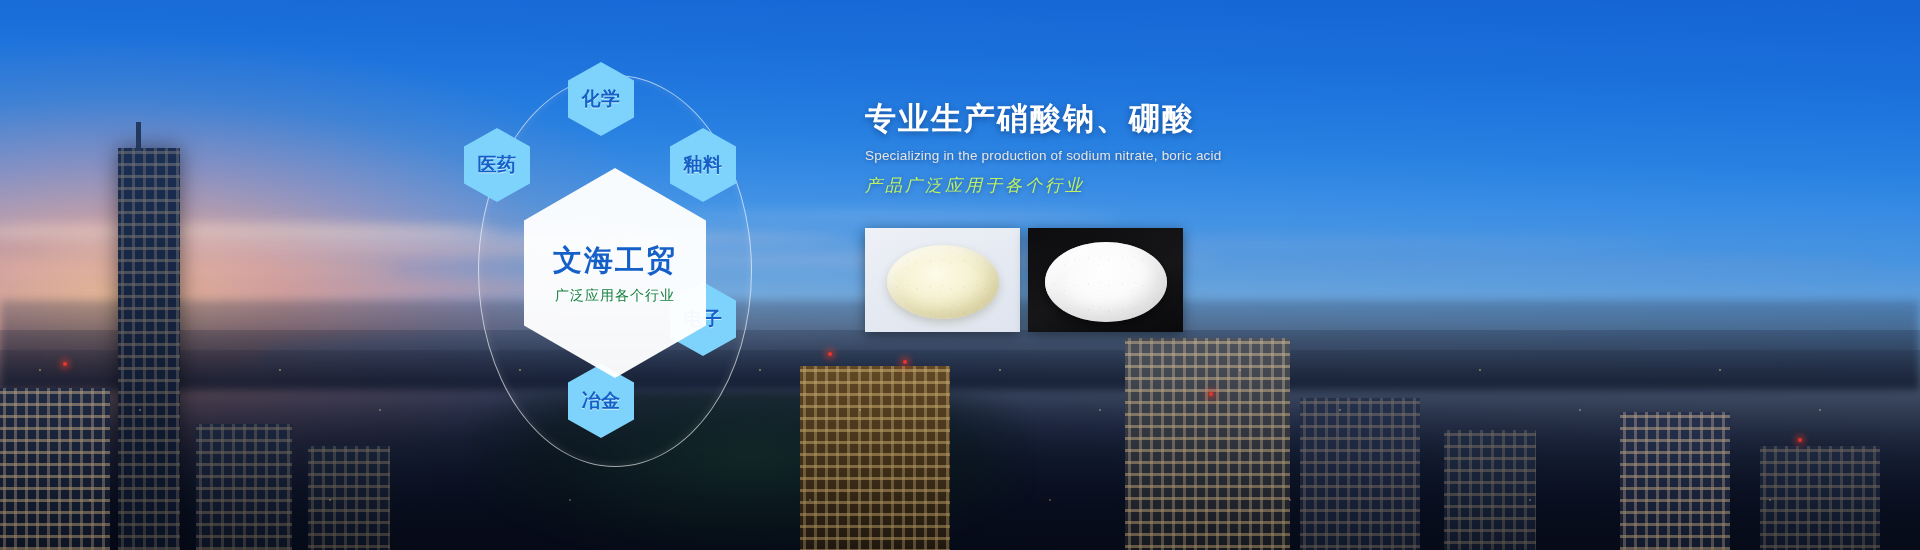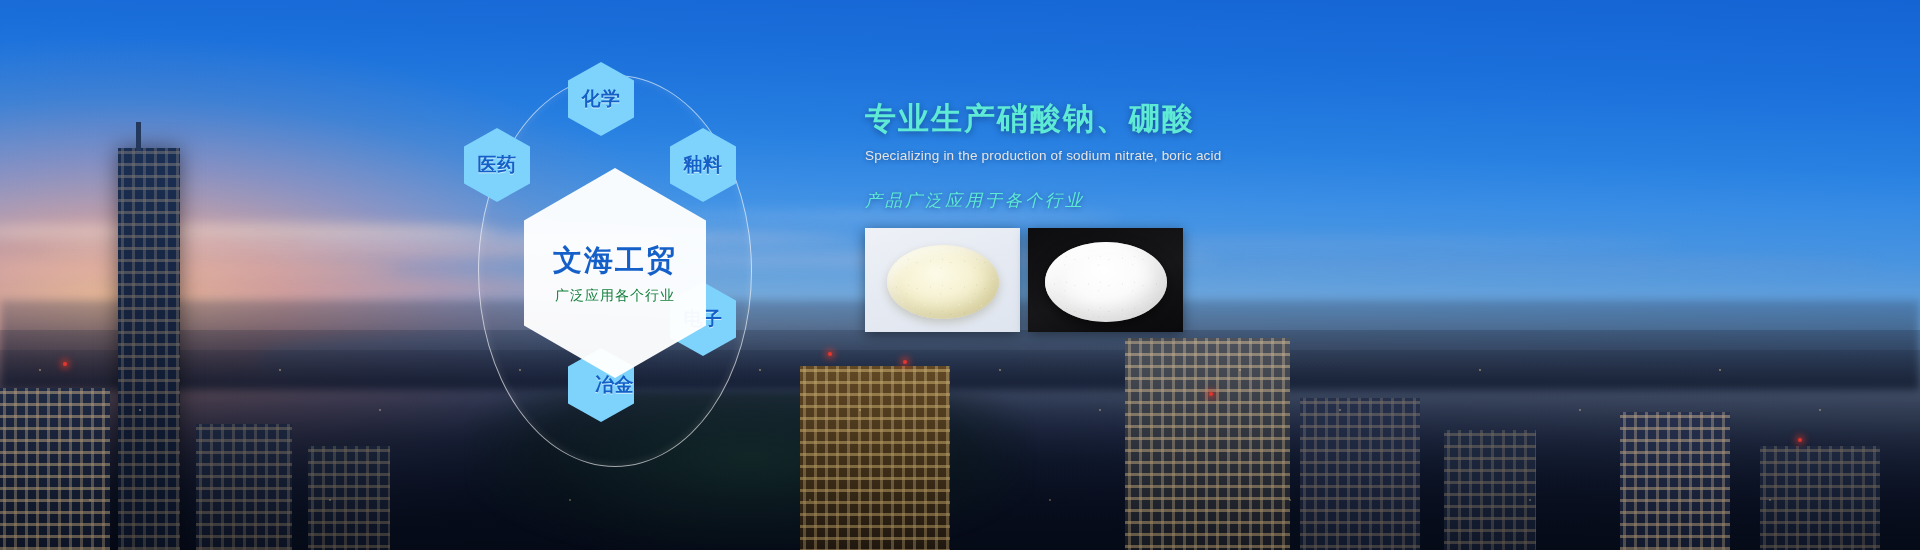--- a/index.html
+++ b/index.html
@@ -159,36 +159,36 @@
     flex-direction:column;gap:6px;
     background:rgba(255,255,255,.96);
     box-shadow:0 4px 22px rgba(8,30,70,.35);
   }
   .hex-center .title{font-size:29px;color:#1560c8;font-weight:bold;letter-spacing:2px;}
   .hex-center .sub{font-size:14px;color:#15803d;font-weight:normal;letter-spacing:1px;text-shadow:none;}
 
   .h-hx  {left:138px;top:42px;}    
   .h-yl  {left:240px;top:108px;}   
   .h-dz  {left:240px;top:262px;}   
-  .h-yj  {left:138px;top:328px;justify-content:flex-end;}   
+  .h-yj  {left:138px;top:344px;}   
   .h-bl  {left:34px; top:262px;}   
   .h-yy  {left:34px; top:108px;}   
 
   
   .copy{position:absolute;left:865px;top:100px;width:640px;}
   .copy .cn-head{
-    font-size:31px;font-weight:bold;color:#5eead4;letter-spacing:2px;line-height:1.25;
+    font-size:31px;font-weight:bold;color:#ffffff;letter-spacing:2px;line-height:1.25;
     text-shadow:0 2px 6px rgba(8,30,80,.45);
   }
   .copy .en-sub{
     margin-top:9px;font-size:13.5px;color:#e5e5e5;letter-spacing:.2px;
     text-shadow:0 1px 4px rgba(8,30,80,.45);
   }
   .copy .cn-tag{
-    margin-top:26px;font-size:17px;color:#5eead4;letter-spacing:3px;
+    margin-top:11px;font-size:17px;color:#bef264;letter-spacing:3px;
     font-family:"Liberation Serif","DejaVu Serif",serif;font-style:italic;
     text-shadow:0 1px 5px rgba(8,30,80,.45);
   }
 
   
   .photos{position:absolute;left:865px;top:228px;display:flex;gap:8px;}
   .photo{width:155px;height:104px;position:relative;overflow:hidden;
          box-shadow:0 3px 12px rgba(0,0,0,.45);}
   .photo.pale{background:linear-gradient(160deg,#eef1f6,#e4e9f2 55%,#dfe5ef);}
   .photo.dark{background:linear-gradient(160deg,#0d0d0f,#17171a 55%,#0a0a0c);}

